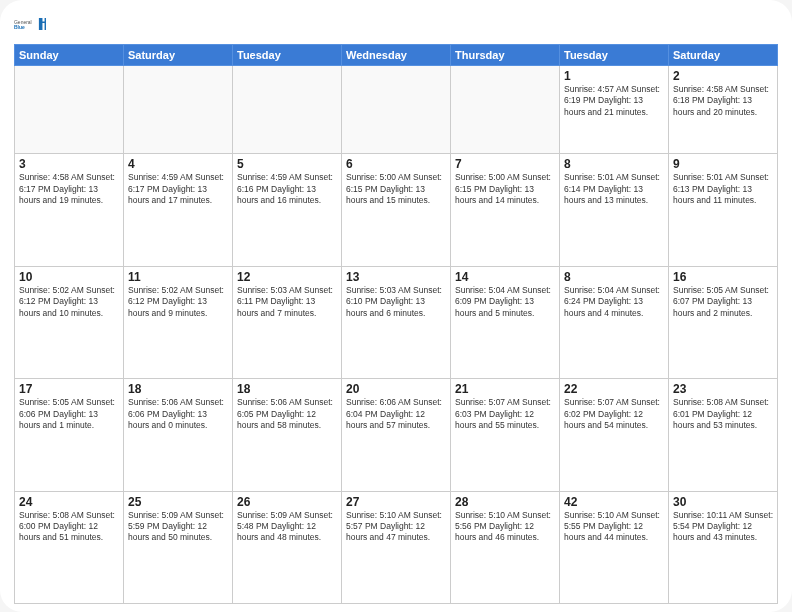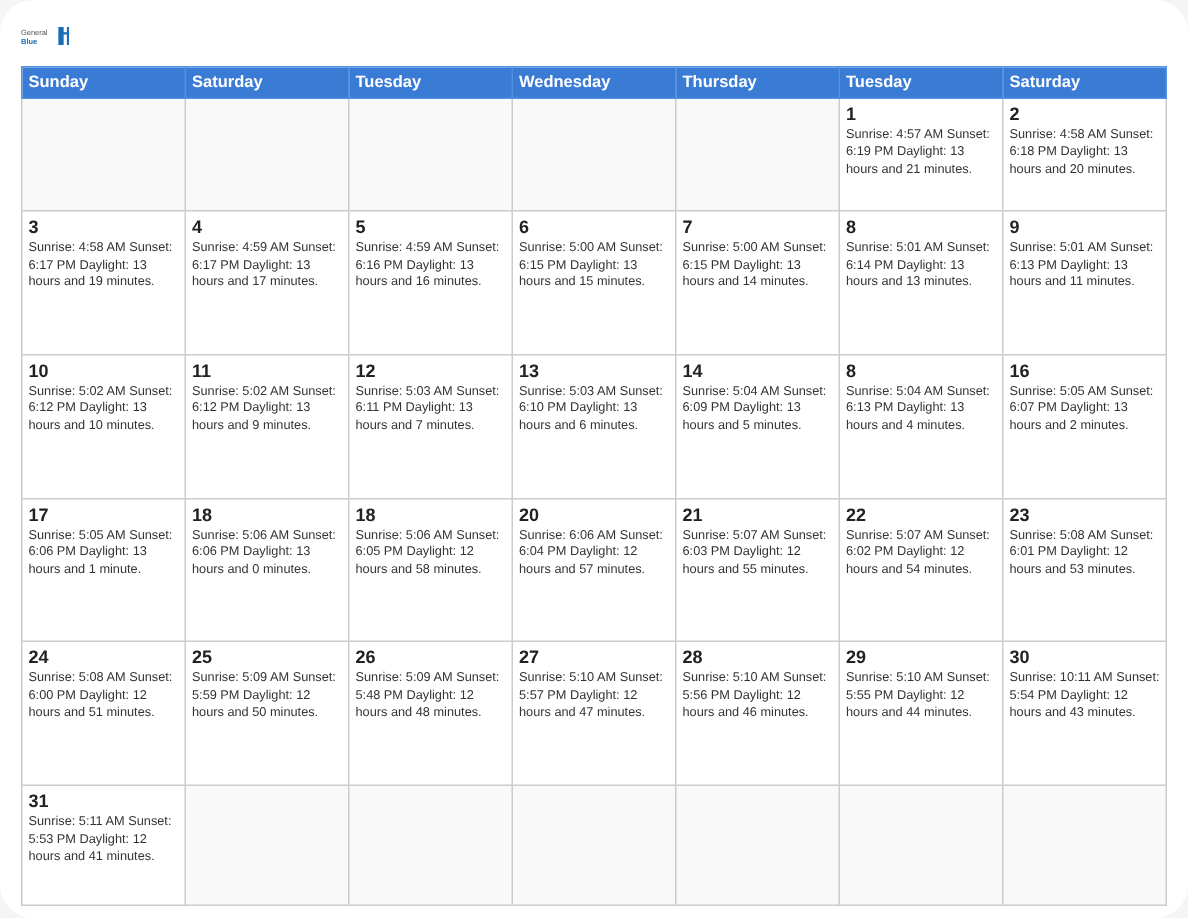--- a/index.html
+++ b/index.html
@@ -224,21 +224,21 @@
           <td>
             <span class="day-number">14</span>
             <div class="day-info">Sunrise: 5:04 AM
 Sunset: 6:09 PM
 Daylight: 13 hours
 and 5 minutes.</div>
           </td>
           <td>
             <span class="day-number">8</span>
             <div class="day-info">Sunrise: 5:04 AM
-Sunset: 6:13 PM
+Sunset: 6:24 PM
 Daylight: 13 hours
 and 4 minutes.</div>
           </td>
           <td>
             <span class="day-number">16</span>
             <div class="day-info">Sunrise: 5:05 AM
 Sunset: 6:07 PM
 Daylight: 13 hours
 and 2 minutes.</div>
           </td>
@@ -324,44 +324,29 @@
 and 47 minutes.</div>
           </td>
           <td>
             <span class="day-number">28</span>
             <div class="day-info">Sunrise: 5:10 AM
 Sunset: 5:56 PM
 Daylight: 12 hours
 and 46 minutes.</div>
           </td>
           <td>
-            <span class="day-number">29</span>
+            <span class="day-number">42</span>
             <div class="day-info">Sunrise: 5:10 AM
 Sunset: 5:55 PM
 Daylight: 12 hours
 and 44 minutes.</div>
           </td>
           <td>
             <span class="day-number">30</span>
             <div class="day-info">Sunrise: 10:11 AM
 Sunset: 5:54 PM
 Daylight: 12 hours
 and 43 minutes.</div>
           </td>
-        </tr>
-        <tr class="row-height-last">
-          <td>
-            <span class="day-number">31</span>
-            <div class="day-info">Sunrise: 5:11 AM
-Sunset: 5:53 PM
-Daylight: 12 hours
-and 41 minutes.</div>
-          </td>
-          <td class="empty"></td>
-          <td class="empty"></td>
-          <td class="empty"></td>
-          <td class="empty"></td>
-          <td class="empty"></td>
-          <td class="empty"></td>
         </tr>
       </tbody>
   </table>
 </div>
 
 </body></html>

